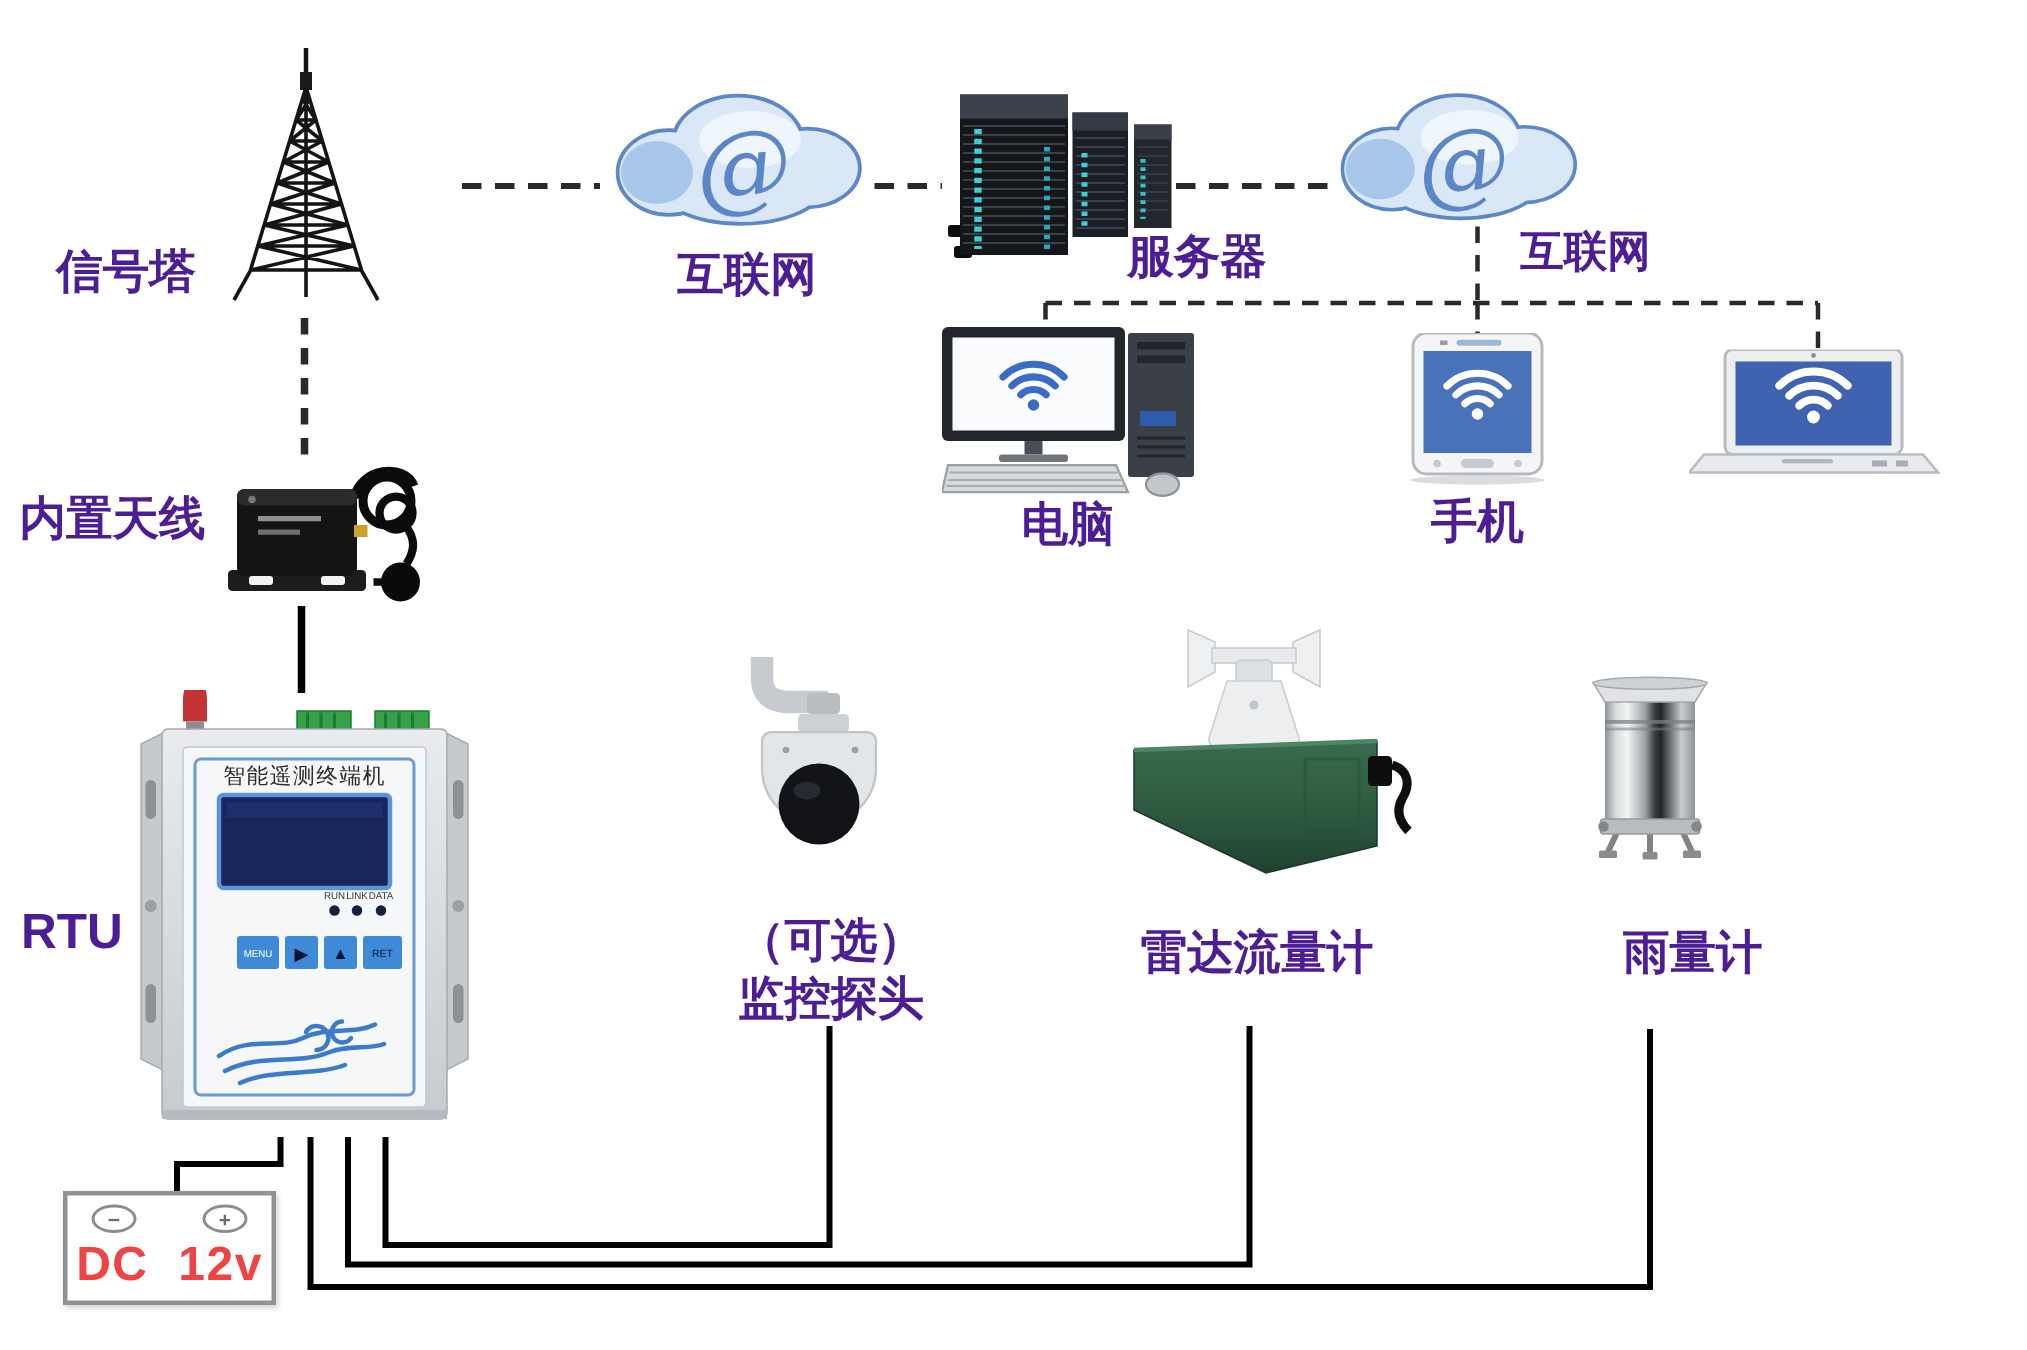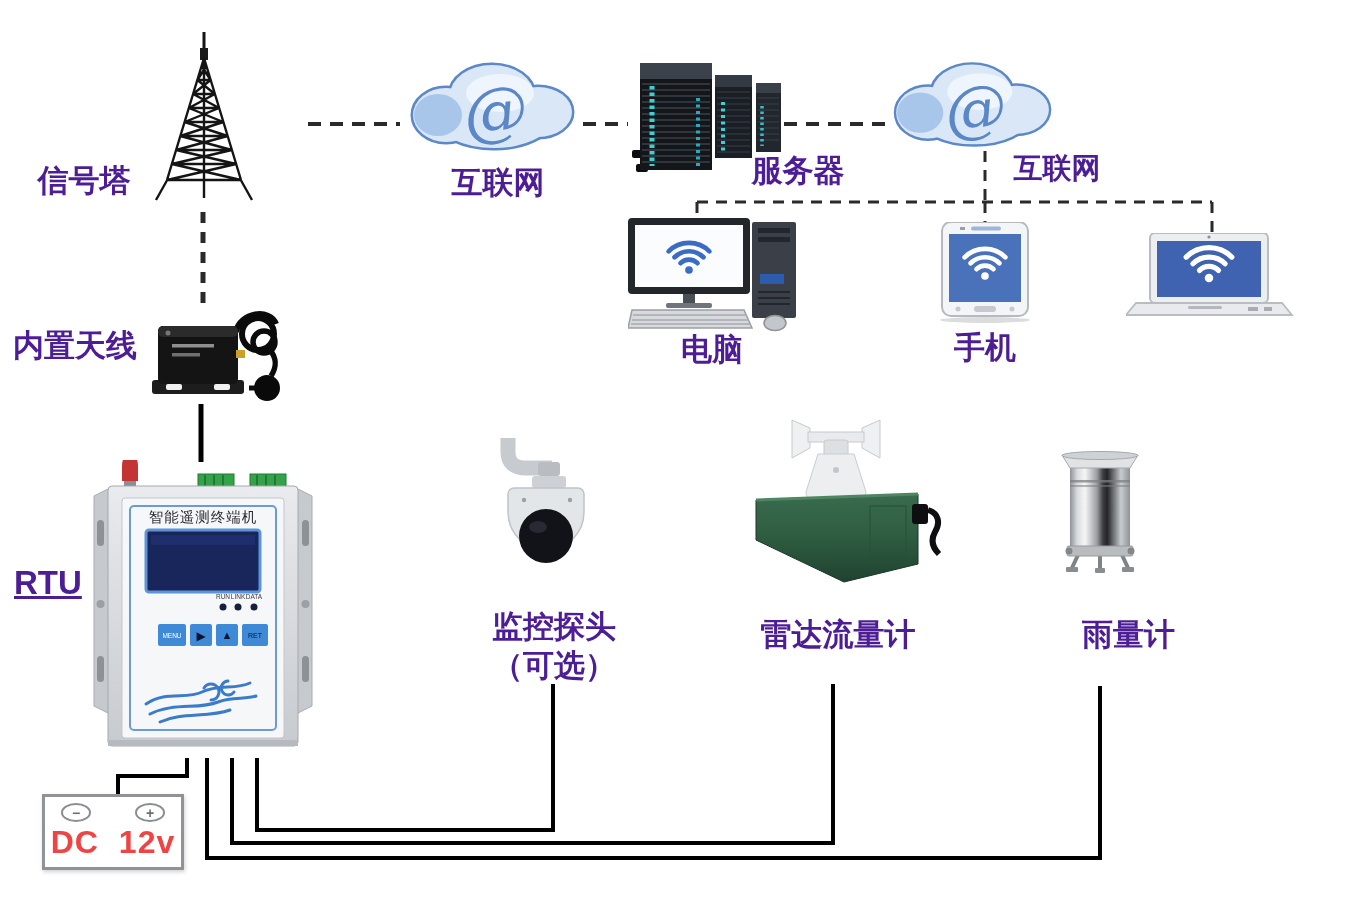--- a/index.html
+++ b/index.html
@@ -260,21 +260,21 @@
       </g>
       <g fill="none" stroke="#3a7cc9" stroke-width="3" stroke-linecap="round">
         <path d="M56,244 C76,230 96,240 112,232 C128,224 146,230 160,223"></path>
         <path d="M60,254 C84,242 108,250 128,242 C142,236 156,240 166,236"></path>
         <path d="M70,262 C92,252 118,258 140,250"></path>
         <path d="M114,228 a8,8 0 1 1 7,12"></path>
         <path d="M138,221 a7,7 0 1 0 6,11"></path>
       </g>
     </svg>
   </div>
-  <div class="lbl" style="left:14px;top:563px;width:66px;font-size:33px;text-decoration:underline;">RTU</div>
+  <div class="lbl" style="left:14px;top:601px;width:66px;font-size:33px;">RTU</div>
 
   <div class="dc-box">
     <div class="dc-terms">
       <span class="dc-term">−</span>
       <span class="dc-term">+</span>
     </div>
     <div class="dc-label">DC 12v</div>
   </div>
 
   <div class="node" style="left:494px;top:438px;">
@@ -283,22 +283,22 @@
       <rect x="44" y="24" width="22" height="14" rx="3" fill="#b9bdc1"></rect>
       <rect x="38" y="38" width="34" height="12" rx="3" fill="#cdd1d5"></rect>
       <path d="M20,50 h64 a6,6 0 0 1 6,6 v18 a38,38 0 0 1 -76,0 v-18 a6,6 0 0 1 6,-6 z" fill="#e3e6e9" stroke="#c0c4c8" stroke-width="1.5"></path>
       <circle cx="30" cy="62" r="2.2" fill="#9aa0a5"></circle>
       <circle cx="76" cy="62" r="2.2" fill="#9aa0a5"></circle>
       <circle cx="52" cy="98" r="27" fill="#121318"></circle>
       <ellipse cx="44" cy="89" rx="9" ry="6" fill="#2c2f38" opacity="0.85"></ellipse>
     </svg>
   </div>
   <div class="lbl two" style="left:468px;top:607px;width:172px;">
+    <div>（可选）</div>
     <div>监控探头</div>
-    <div>（可选）</div>
   </div>
 
   <div class="node" style="left:752px;top:418px;">
     <svg width="176" height="172" viewBox="0 0 176 172" style="overflow:visible">
       <path d="M40,2 L58,10 L58,30 L40,40 Z" fill="#eef0f2" stroke="#c6cace"></path>
       <path d="M128,2 L110,10 L110,30 L128,40 Z" fill="#eef0f2" stroke="#c6cace"></path>
       <rect x="56" y="14" width="56" height="10" fill="#e8eaed" stroke="#c6cace"></rect>
       <rect x="72" y="22" width="24" height="16" rx="3" fill="#dde0e3" stroke="#c6cace"></rect>
       <path d="M66,36 h36 l12,38 a8,8 0 0 1 -2,6 h-56 a8,8 0 0 1 -2,-6 z" fill="#eceef0" stroke="#c9cdd1"></path>
       <circle cx="84" cy="52" r="3" fill="#c2c6ca"></circle>

